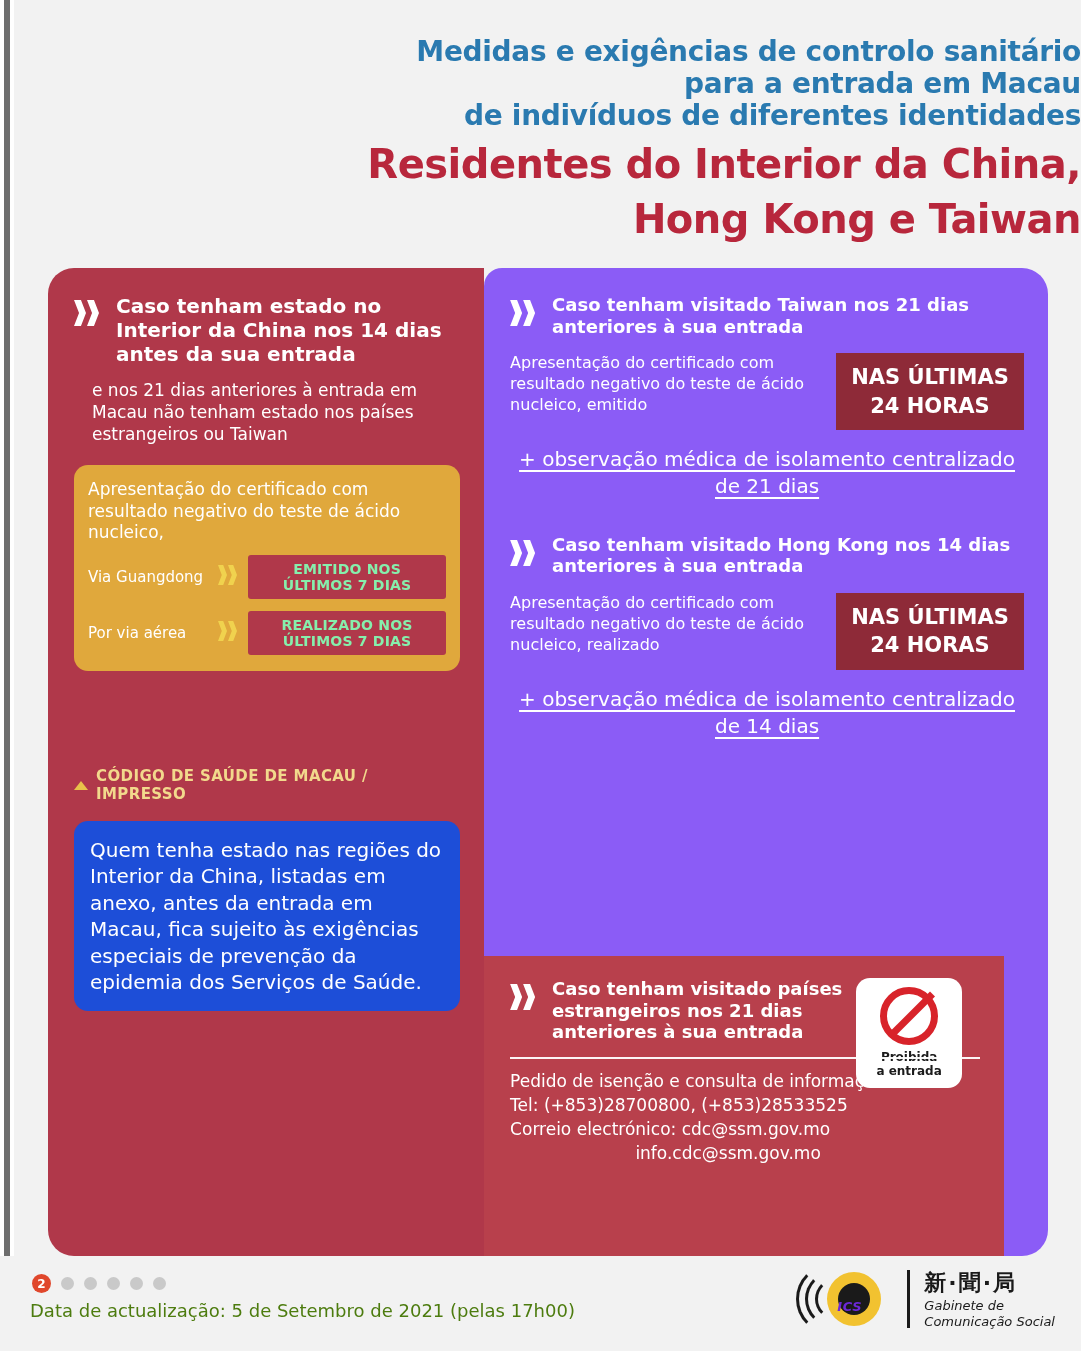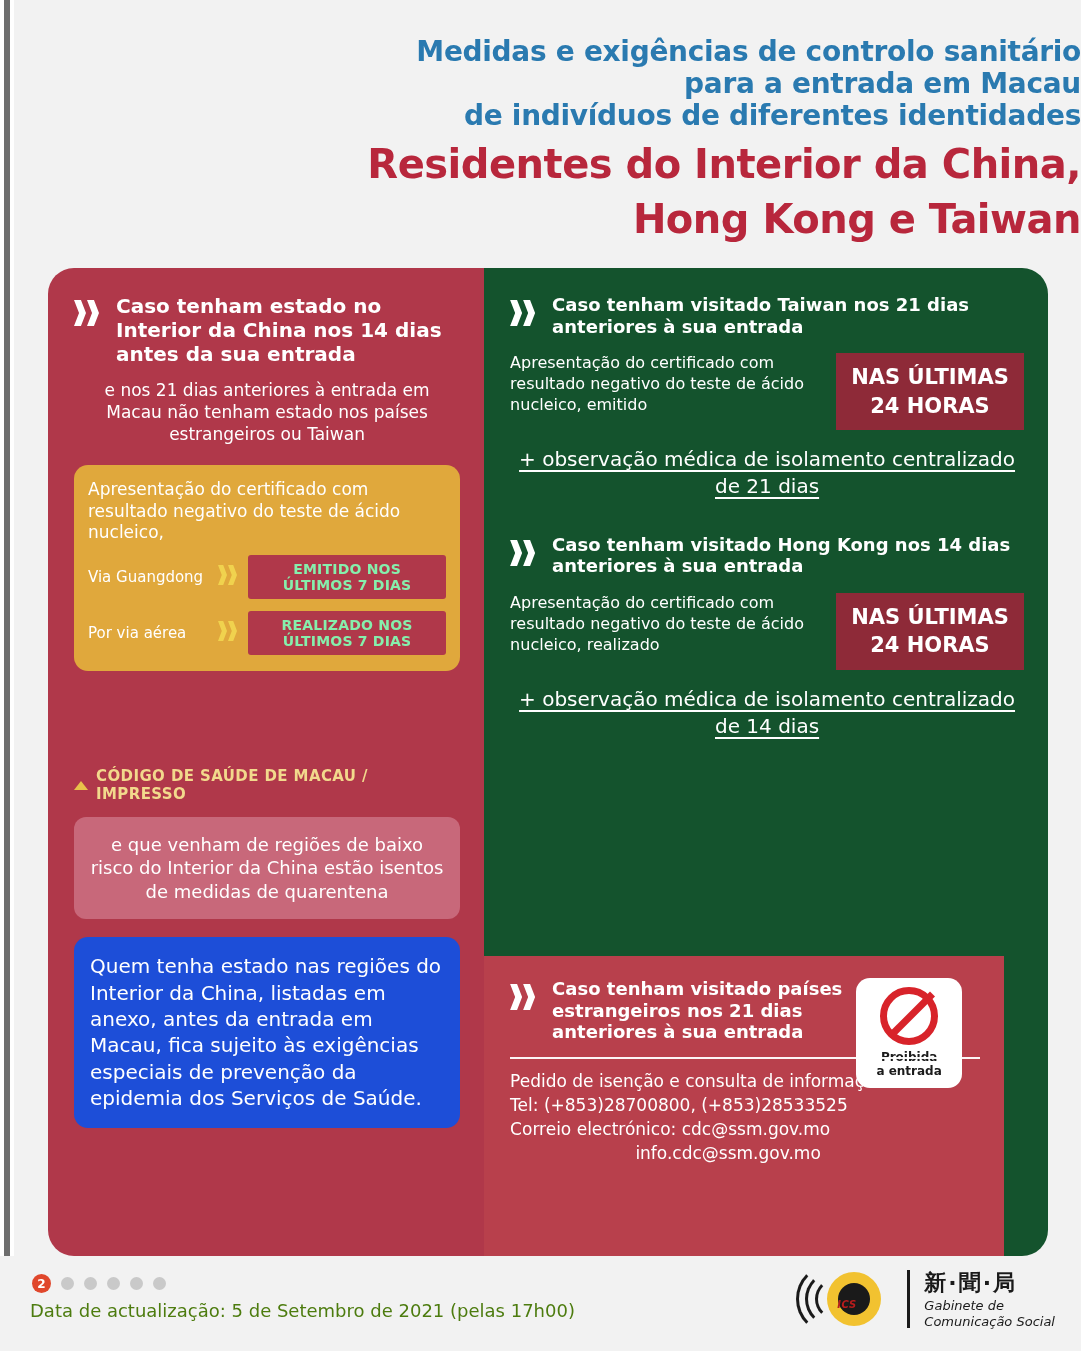--- a/index.html
+++ b/index.html
@@ -46,22 +46,23 @@
     display:flex;
   }
   .col-left {
     width:480px;
     background:#b0384a;
     padding:26px 24px 20px 26px;
     position:relative;
   }
   .col-right {
     width:628px;
-    background:#14532d;
-    position:relative;
+    background:#8b5cf6;
+    position:relative;
+    border-radius:18px;
   }
   .right-top { padding:26px 24px 10px 26px; }
   .right-bottom {
     position:absolute; left:0; bottom:0; width:520px; height:300px;
     background:#b8404c;
     padding:22px 24px 16px 26px;
   }
   
   .chev {
     display:inline-block;
@@ -85,21 +86,21 @@
   .chev.gold:before, .chev.gold:after { background:#f0d24e; }
 
   .head-row { display:flex; align-items:flex-start; gap:8px; }
   .head-txt {
     color:#ffffff; font-weight:bold; font-size:20px; line-height:1.2;
   }
   .head-txt.sm { font-size:18px; }
 
   .sub-txt {
     color:#ffffff; font-size:17px; line-height:1.28;
-    text-align:center; margin:14px 18px 0 18px;
+    margin:14px 18px 0 18px;
   }
   
   .gold-box {
     margin-top:20px;
     background:#e0a83c;
     border-radius:14px;
     padding:14px 14px 16px 14px;
   }
   .gold-box-title {
     color:#ffffff; font-size:17px; line-height:1.25;
@@ -216,21 +217,21 @@
   .logo-mark { position:relative; width:96px;height:62px; }
   .logo-circle {
     position:absolute;left:30px;top:4px;width:54px;height:54px;border-radius:50%;
     background:#f2c230;
   }
   .logo-circle:after{
     content:"";position:absolute;left:11px;top:11px;width:32px;height:32px;border-radius:50%;
     background:#1a1a1a;
   }
   .logo-ics{
-    position:absolute;left:40px;top:31px;color:#b91c1c;font-size:10px;font-weight:bold;
+    position:absolute;left:40px;top:31px;color:#6d28d9;font-size:13px;font-weight:bold;
     font-style:italic;letter-spacing:0.5px;z-index:2;
   }
   .arc {
     position:absolute;border:3px solid #1a1a1a;border-radius:50%;
     border-right-color:transparent;border-top-color:transparent;border-bottom-color:transparent;
   }
   .arc1{left:18px;top:10px;width:42px;height:42px;}
   .arc2{left:8px;top:3px;width:56px;height:56px;}
   .arc3{left:-1px;top:-4px;width:70px;height:70px;}
   .logo-bar{ width:3px;height:58px;background:#1a1a1a;margin:0 4px;}
@@ -273,21 +274,20 @@
         <span class="chev small gold"></span>
         <span class="gold-row-value">REALIZADO NOS ÚLTIMOS 7 DIAS</span>
       </div>
     </div>
 
     <div class="code-row">
       <span class="tri-up"></span>
       <span class="code-label">CÓDIGO DE SAÚDE DE MACAU / IMPRESSO</span>
     </div>
 
-    <div class="pink-box">e que venham de regiões de baixo risco do Interior da China estão isentos de medidas de quarentena</div>
 
     <div class="gold-box2">Quem tenha estado nas regiões do Interior da China, listadas em anexo, antes da entrada em Macau, fica sujeito às exigências especiais de prevenção da epidemia dos Serviços de Saúde.</div>
   </div>
 
   <div class="col-right">
     <div class="right-top">
 
       <div class="head-row">
         <span class="chev"></span>
         <span class="head-txt sm">Caso tenham visitado Taiwan nos 21 dias anteriores à sua entrada</span>

